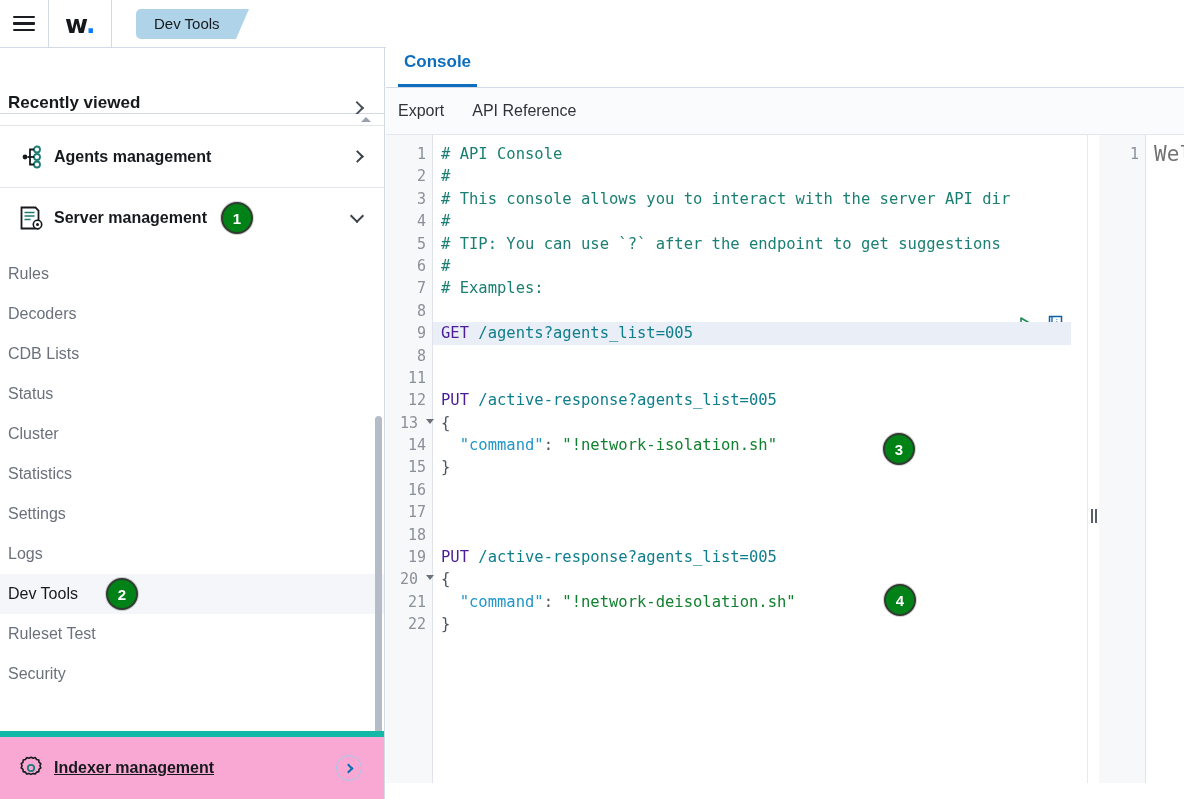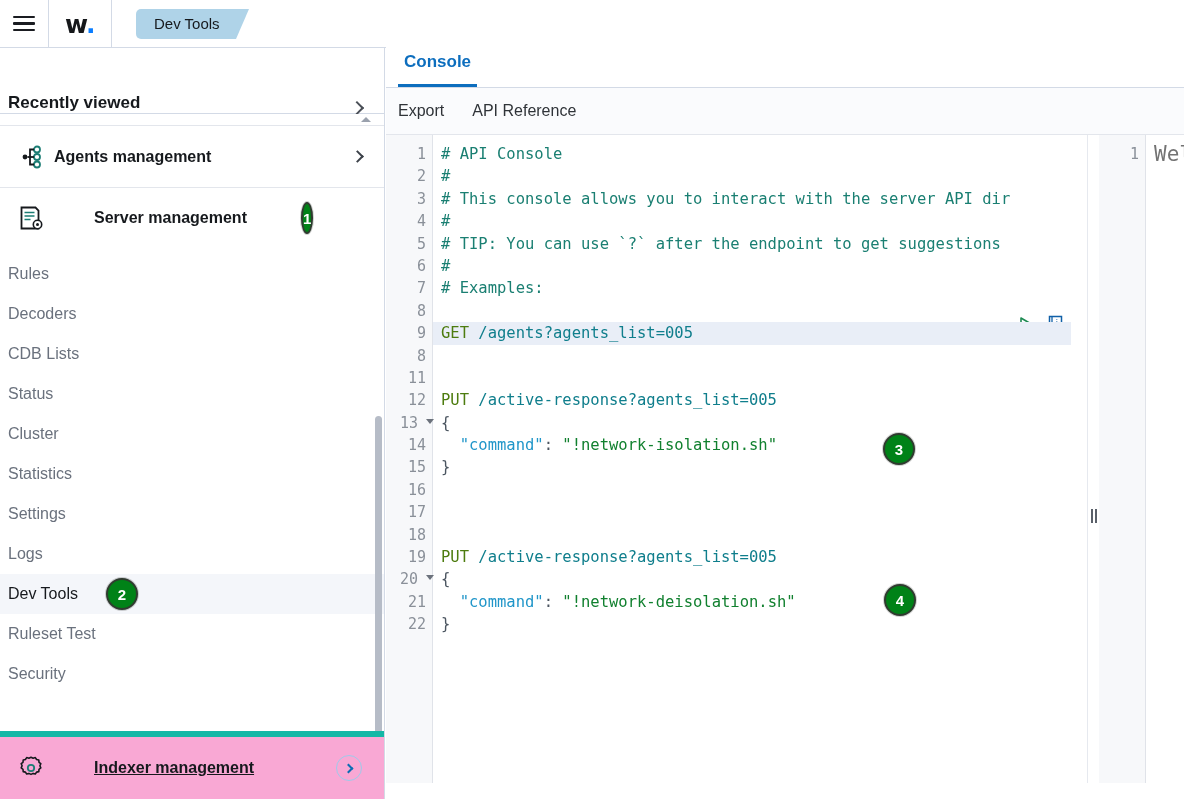--- a/index.html
+++ b/index.html
@@ -64,21 +64,21 @@
     content: ""; position: absolute; right: 13px; top: 3px;
     width: 0; height: 0; border-style: solid; border-width: 0 5px 5px 5px;
     border-color: transparent transparent #9aa1ad transparent;
   }
   .nav-scroll { flex: 1; overflow: hidden; position: relative; }
 
   .nav-group-head {
     display: flex; align-items: center; height: 62px; padding: 0 22px 0 8px;
     border-bottom: 1px solid #e3e6ec; cursor: pointer; position: relative;
   }
-  .nav-group-head.no-border { border-bottom: none; gap: 40px; }
+  .nav-group-head.no-border { border-bottom: none; }
   .nav-ico { width: 46px; display: flex; align-items: center; justify-content: center; flex: 0 0 46px; }
   .nav-group-title { font-size: 16px; font-weight: 700; color: #16191d; flex: 1; }
   .nav-group-title.linky { text-decoration: underline; }
   .chev-sm {
     width: 9px; height: 9px; border-right: 2px solid #3c4149; border-top: 2px solid #3c4149;
     transform: rotate(45deg); margin-left: 6px;
   }
   .chev-down {
     width: 10px; height: 10px; border-right: 2px solid #3c4149; border-bottom: 2px solid #3c4149;
     transform: rotate(45deg); margin-bottom: 5px; margin-left: 4px;
@@ -152,21 +152,21 @@
   .code {
     flex: 1; padding-top: 8px; position: relative; overflow: hidden;
   }
   .code-line {
     height: 22.4px; line-height: 22.4px; font-family: "DejaVu Sans Mono", monospace;
     font-size: 15.5px; white-space: pre; padding-left: 8px; color: #2b3a42;
     position: relative;
   }
   .code-line.hl { background: #e9eef7; width: 638px; }
   .c-comment { color: #1a7f72; }
-  .c-method  { color: #4d7c0f; }
+  .c-method  { color: #4c1d95; }
   .c-path    { color: #0f7e8c; }
   .c-key     { color: #2196c9; }
   .c-string  { color: #11802f; }
   .c-punct   { color: #4b5560; }
 
   .run-icons {
     position: absolute; right: 22px; top: 2px; display: flex; align-items: center; gap: 12px;
   }
   .play-ico { cursor: pointer; line-height: 0; }
   .doc-ico  { cursor: pointer; line-height: 0; }

